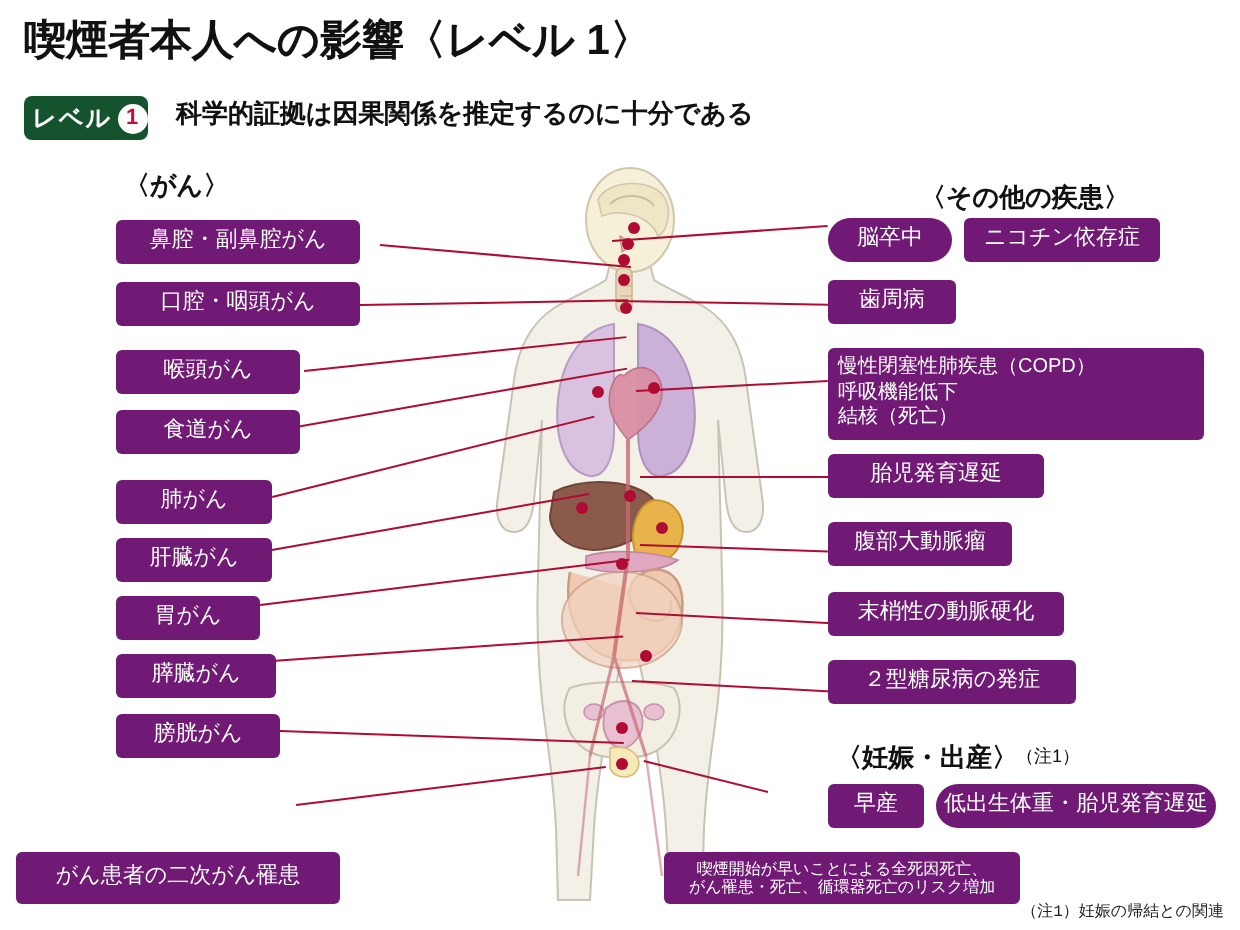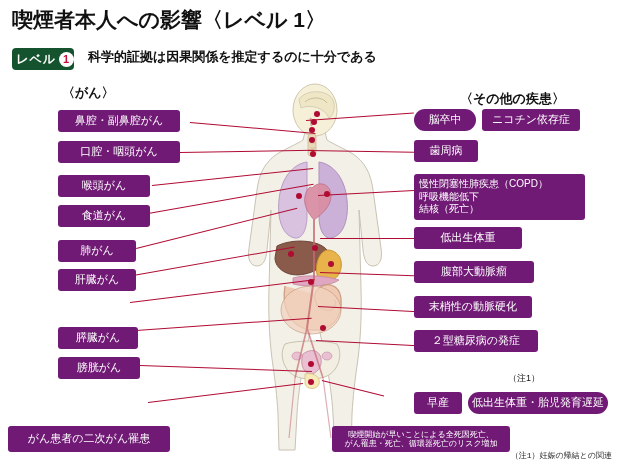--- a/index.html
+++ b/index.html
@@ -82,20 +82,21 @@
   <div class="title">喫煙者本人への影響〈レベル 1〉</div>
 
   <div class="level-badge">
     <span>レベル</span>
     <span class="num">1</span>
   </div>
   <div class="level-text">科学的証拠は因果関係を推定するのに十分である</div>
 
   <div class="sec-head sec-cancer">〈がん〉</div>
   <div class="sec-head sec-other">〈その他の疾患〉</div>
+  <div class="sec-head sec-preg">〈妊娠・出産〉</div>
   <div class="sec-preg-note">（注1）</div>
 
   <div class="body-wrap">
     <svg width="190" height="380" viewBox="0 0 190 380" xmlns="http://www.w3.org/2000/svg">
 
       <g>
 
         <path d="M95 10
                  C108 10 117 20 117 33
                  C117 43 113 50 110 54
@@ -201,35 +202,36 @@
   <div class="line" style="left:318px;top:306px;width:100px;transform:rotate(3deg);"></div>
   <div class="line" style="left:316px;top:340px;width:102px;transform:rotate(3deg);"></div>
   <div class="line" style="left:322px;top:380px;width:64px;transform:rotate(14deg);"></div>
 
   <div class="box" style="left:58px;top:110px;width:122px;height:22px;">鼻腔・副鼻腔がん</div>
   <div class="box" style="left:58px;top:141px;width:122px;height:22px;">口腔・咽頭がん</div>
   <div class="box" style="left:58px;top:175px;width:92px;height:22px;">喉頭がん</div>
   <div class="box" style="left:58px;top:205px;width:92px;height:22px;">食道がん</div>
   <div class="box" style="left:58px;top:240px;width:78px;height:22px;">肺がん</div>
   <div class="box" style="left:58px;top:269px;width:78px;height:22px;">肝臓がん</div>
+  <div class="box" style="left:58px;top:298px;width:72px;height:22px;">胃がん</div>
   <div class="box" style="left:58px;top:327px;width:80px;height:22px;">膵臓がん</div>
   <div class="box" style="left:58px;top:357px;width:82px;height:22px;">膀胱がん</div>
 
   <div class="box" style="left:414px;top:109px;width:62px;height:22px;border-radius:11px;">脳卒中</div>
   <div class="box" style="left:482px;top:109px;width:98px;height:22px;">ニコチン依存症</div>
   <div class="box" style="left:414px;top:140px;width:64px;height:22px;">歯周病</div>
 
-  <div class="box multi small" style="left:414px;top:174px;width:171px;height:46px;">
+  <div class="box multi small" style="left:414px;top:174px;width:188px;height:46px;">
     <span style="white-space:pre-line;display:block;text-align:left;width:100%;">慢性閉塞性肺疾患（COPD）
 呼吸機能低下
 結核（死亡）</span>
   </div>
 
-  <div class="box" style="left:414px;top:227px;width:108px;height:22px;">低出生体重</div>
-  <div class="box" style="left:414px;top:261px;width:120px;height:22px;">腹部大動脈瘤</div>
+  <div class="box" style="left:414px;top:227px;width:108px;height:22px;">胎児発育遅延</div>
+  <div class="box" style="left:414px;top:261px;width:92px;height:22px;">腹部大動脈瘤</div>
   <div class="box" style="left:414px;top:296px;width:118px;height:22px;">末梢性の動脈硬化</div>
   <div class="box" style="left:414px;top:330px;width:124px;height:22px;">２型糖尿病の発症</div>
 
   <div class="box" style="left:414px;top:392px;width:48px;height:22px;">早産</div>
   <div class="box" style="left:468px;top:392px;width:140px;height:22px;border-radius:11px;">低出生体重・胎児発育遅延</div>
 
   <div class="box" style="left:8px;top:426px;width:162px;height:26px;">がん患者の二次がん罹患</div>
   <div class="box multi tiny" style="left:332px;top:426px;width:178px;height:26px;">
     <span style="white-space:pre-line;display:block;text-align:center;width:100%;">喫煙開始が早いことによる全死因死亡、
 がん罹患・死亡、循環器死亡のリスク増加</span>

